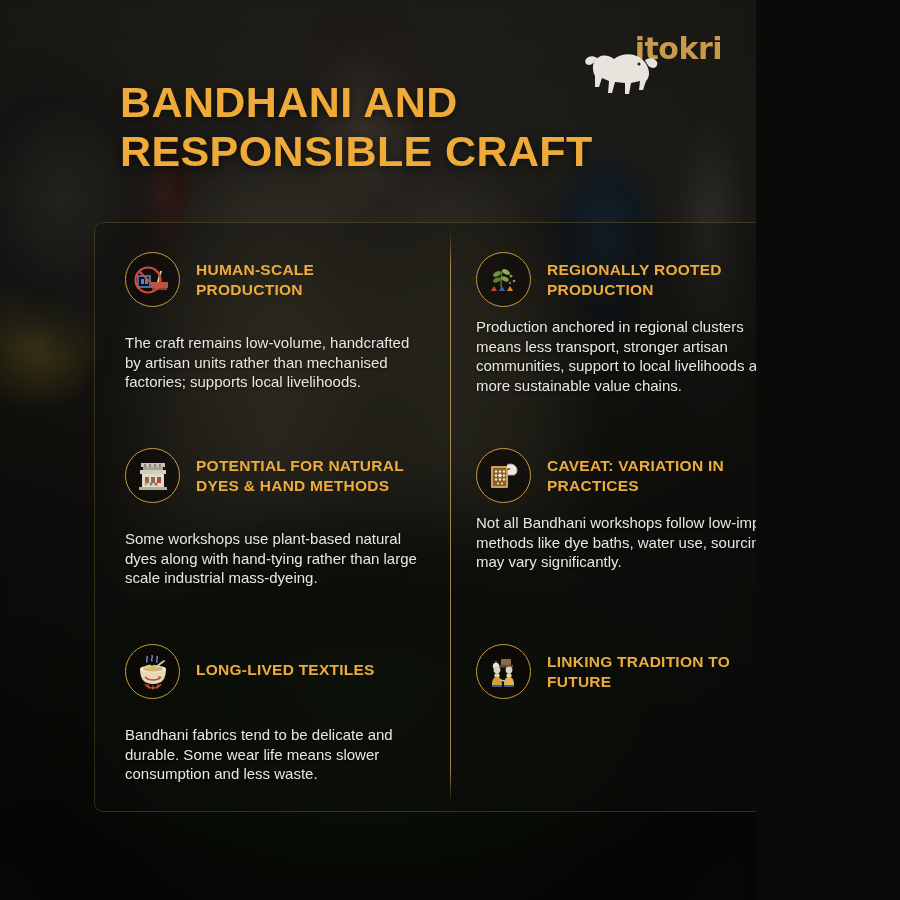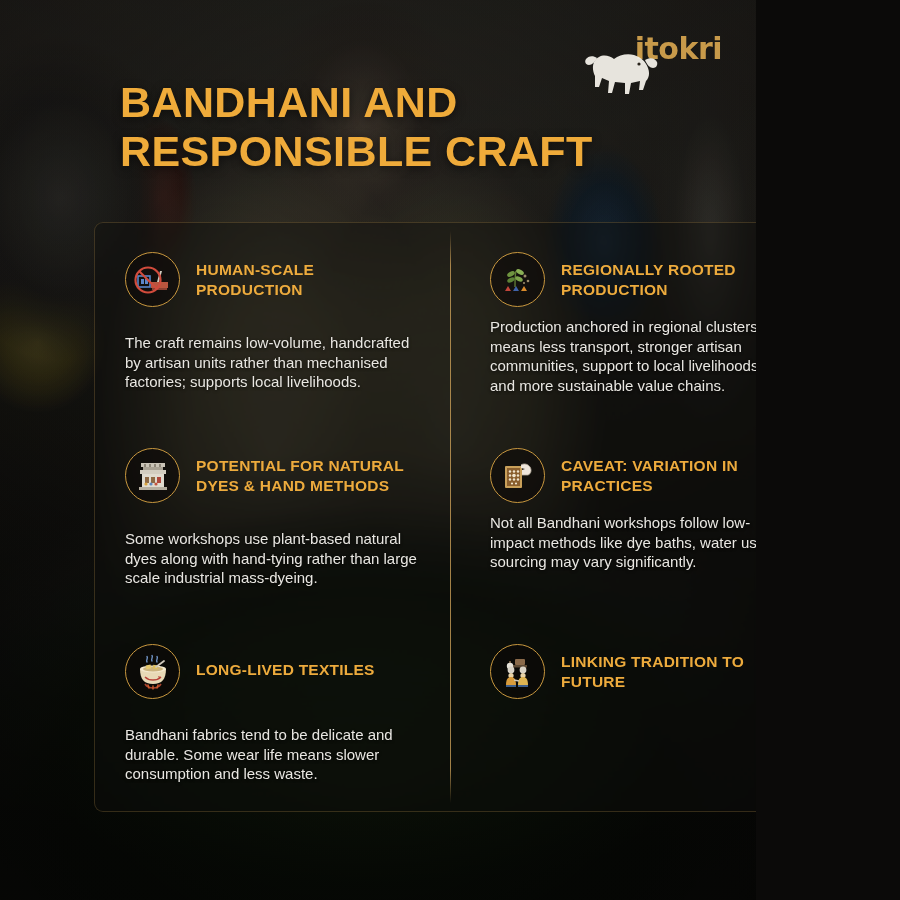--- a/index.html
+++ b/index.html
@@ -111,21 +111,21 @@
     display:grid;
     grid-template-columns:1fr 1fr;
     grid-template-rows:1fr 1fr 1fr;
   }
 
   .card {
     padding:29px 28px 10px 30px;
     display:flex;
     flex-direction:column;
   }
-  .card.right { padding-left:40px; padding-right:24px; }
+  .card.right { padding-left:26px; padding-right:24px; }
 
   .card-head {
     display:flex;
     align-items:flex-start;
     gap:16px;
     min-height:58px;
   }
 
   .icon-circle {
     flex:0 0 auto;

